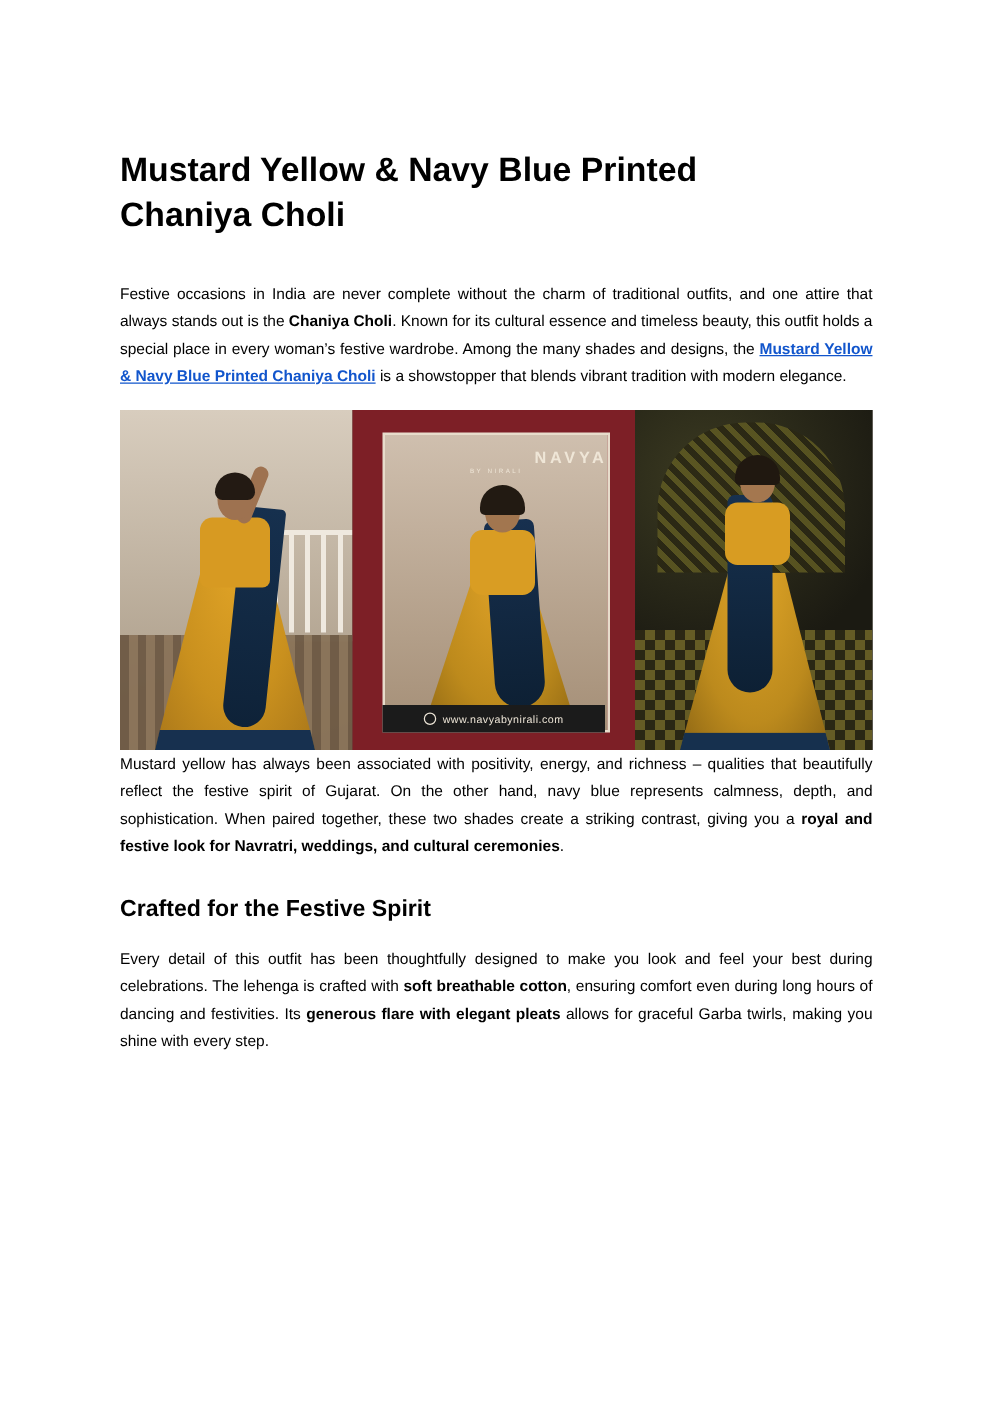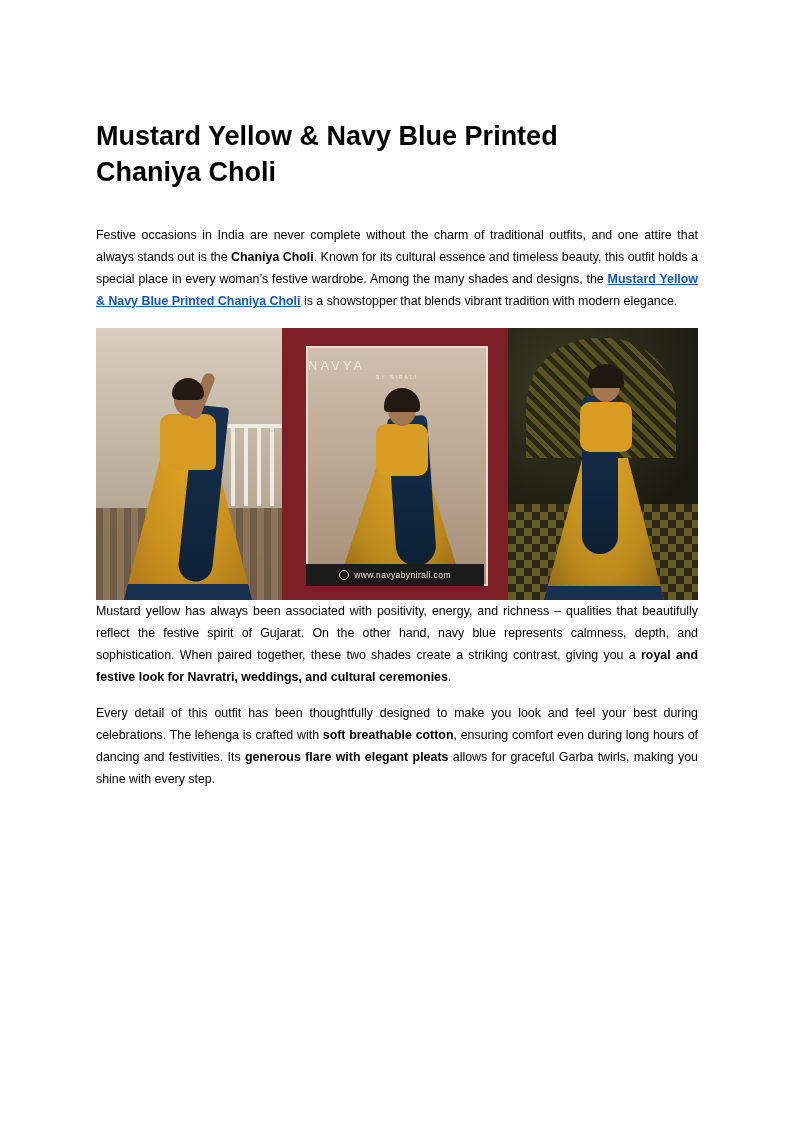--- a/index.html
+++ b/index.html
@@ -98,21 +98,21 @@
   .p1-arm { position:absolute; left:66px; top:8px; width:12px; height:48px; background:#9e7250; border-radius:6px; transform: rotate(22deg); }
 
   
   .p2-card {
     position:absolute; left:24px; top:18px; width:178px; height:236px;
     background: linear-gradient(180deg,#cfbfae 0%, #a58f77 100%);
     border:2px solid #e7dccb;
   }
   .p2-logo {
     position:absolute; left:0; top:10px; width:100%;
-    text-align:left; color:#efe6d7; font-size:13px; letter-spacing:3px; font-weight:normal;
+    text-align:right; color:#efe6d7; font-size:13px; letter-spacing:3px; font-weight:bold;
   }
   .p2-logo-sub { position:absolute; left:0; top:26px; width:100%; text-align:center; color:#efe6d7; font-size:5px; letter-spacing:2px; }
   .p2-person { position:absolute; left:40px; top:40px; width:104px; height:196px; }
   .p2-skirt { position:absolute; left:-10px; bottom:0; width:124px; height:128px; background: radial-gradient(ellipse at 50% 0%, #dfa227 0%, #bd8a1c 60%, #8d6614 100%); clip-path: polygon(34% 0%, 68% 0%, 100% 100%, 0% 100%); }
   .p2-dup { position:absolute; left:44px; top:28px; width:40px; height:150px; background: linear-gradient(180deg,#17304f,#0d2034); transform: rotate(-4deg); border-radius:6px 6px 20px 20px; }
   .p2-blouse { position:absolute; left:28px; top:36px; width:52px; height:52px; background:#d99d23; border-radius:10px; }
   .p2-head { position:absolute; left:40px; top:6px; width:28px; height:32px; background:#a2764f; border-radius:50%; }
   .p2-hair { position:absolute; left:36px; top:0px; width:36px; height:24px; background:#221a12; border-radius:18px 18px 4px 4px; }
   .p2-bar {
     position:absolute; left:24px; bottom:14px; width:178px; height:22px; background:#1b1b1b;
@@ -193,16 +193,17 @@
           <div class="p3-blouse"></div>
           <div class="p3-head"></div>
           <div class="p3-hair"></div>
         </div>
       </div>
 
     </div>
 
     <p class="body-text"><span>Mustard yellow has always been associated with positivity, energy, and richness – qualities that beautifully reflect the festive spirit of Gujarat. On the other hand, navy blue represents calmness, depth, and sophistication. When paired together, these two shades create a striking contrast, giving you a </span><span class="b">royal and festive look for Navratri, weddings, and cultural ceremonies</span><span>.</span></p>
 
+    <h2 class="section-heading">Crafted for the Festive Spirit</h2>
     <p class="body-text"><span>Every detail of this outfit has been thoughtfully designed to make you look and feel your best during celebrations. The lehenga is crafted with </span><span class="b">soft breathable cotton</span><span>, ensuring comfort even during long hours of dancing and festivities. Its </span><span class="b">generous flare with elegant pleats</span><span> allows for graceful Garba twirls, making you shine with every step.</span></p>
 
   </div>
 </div>
 
 </body></html>

